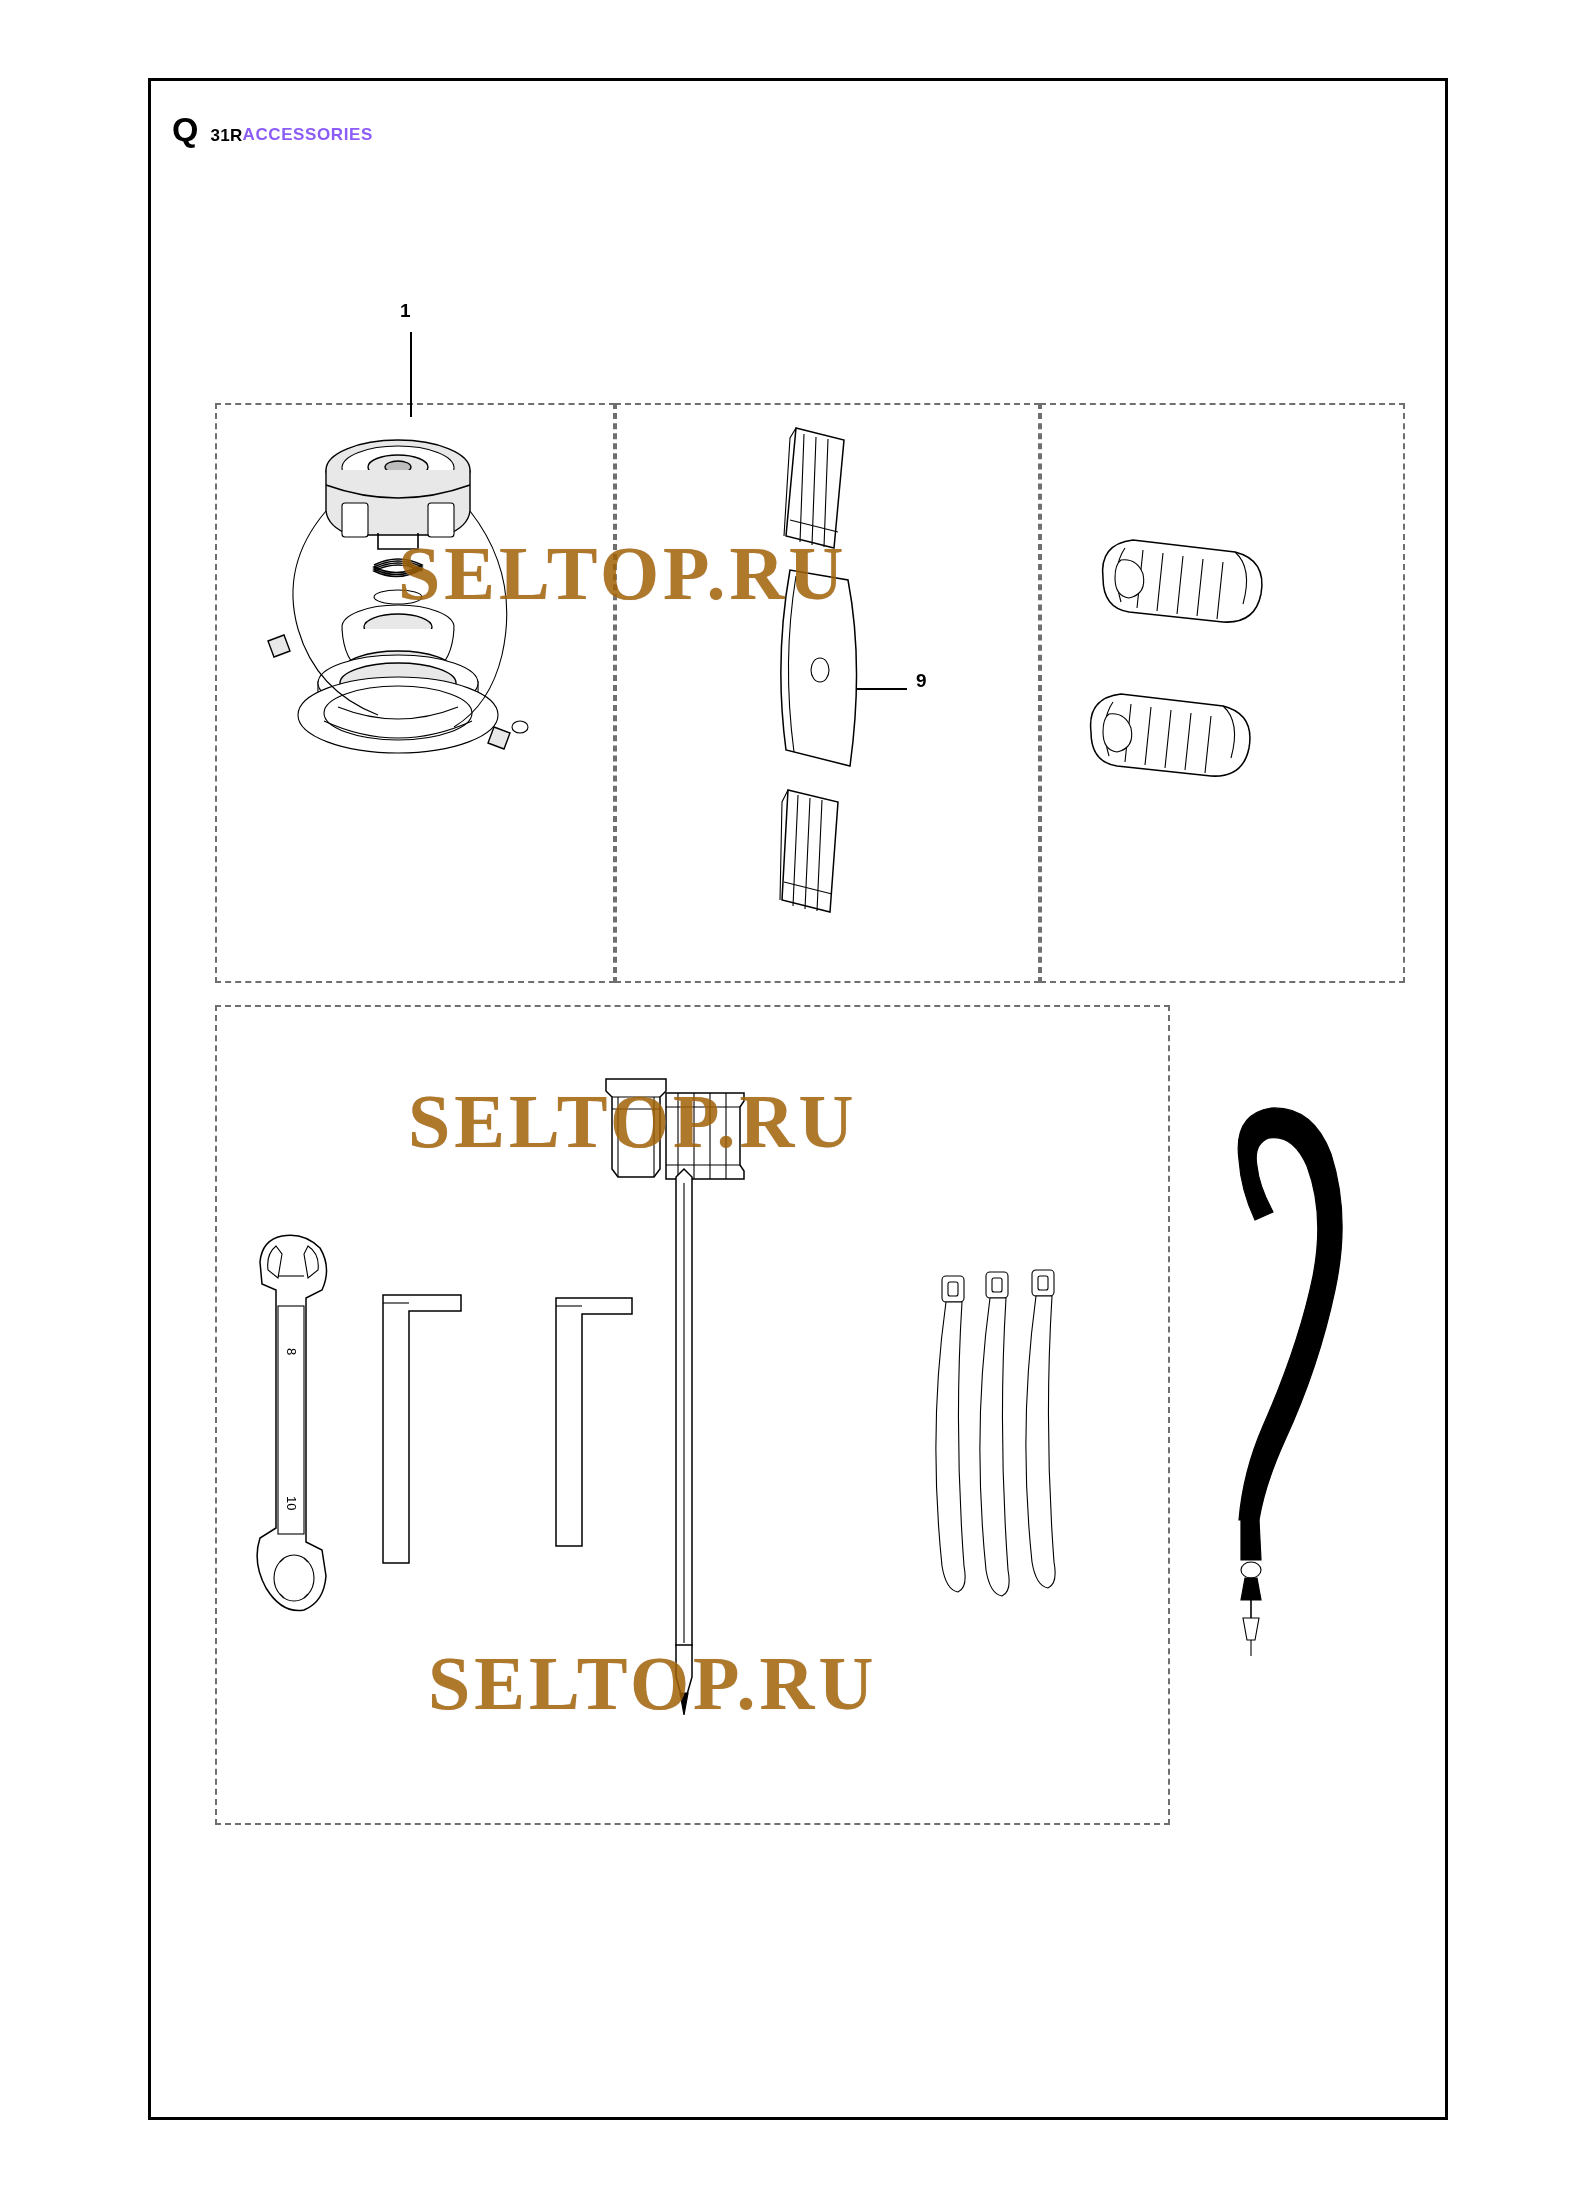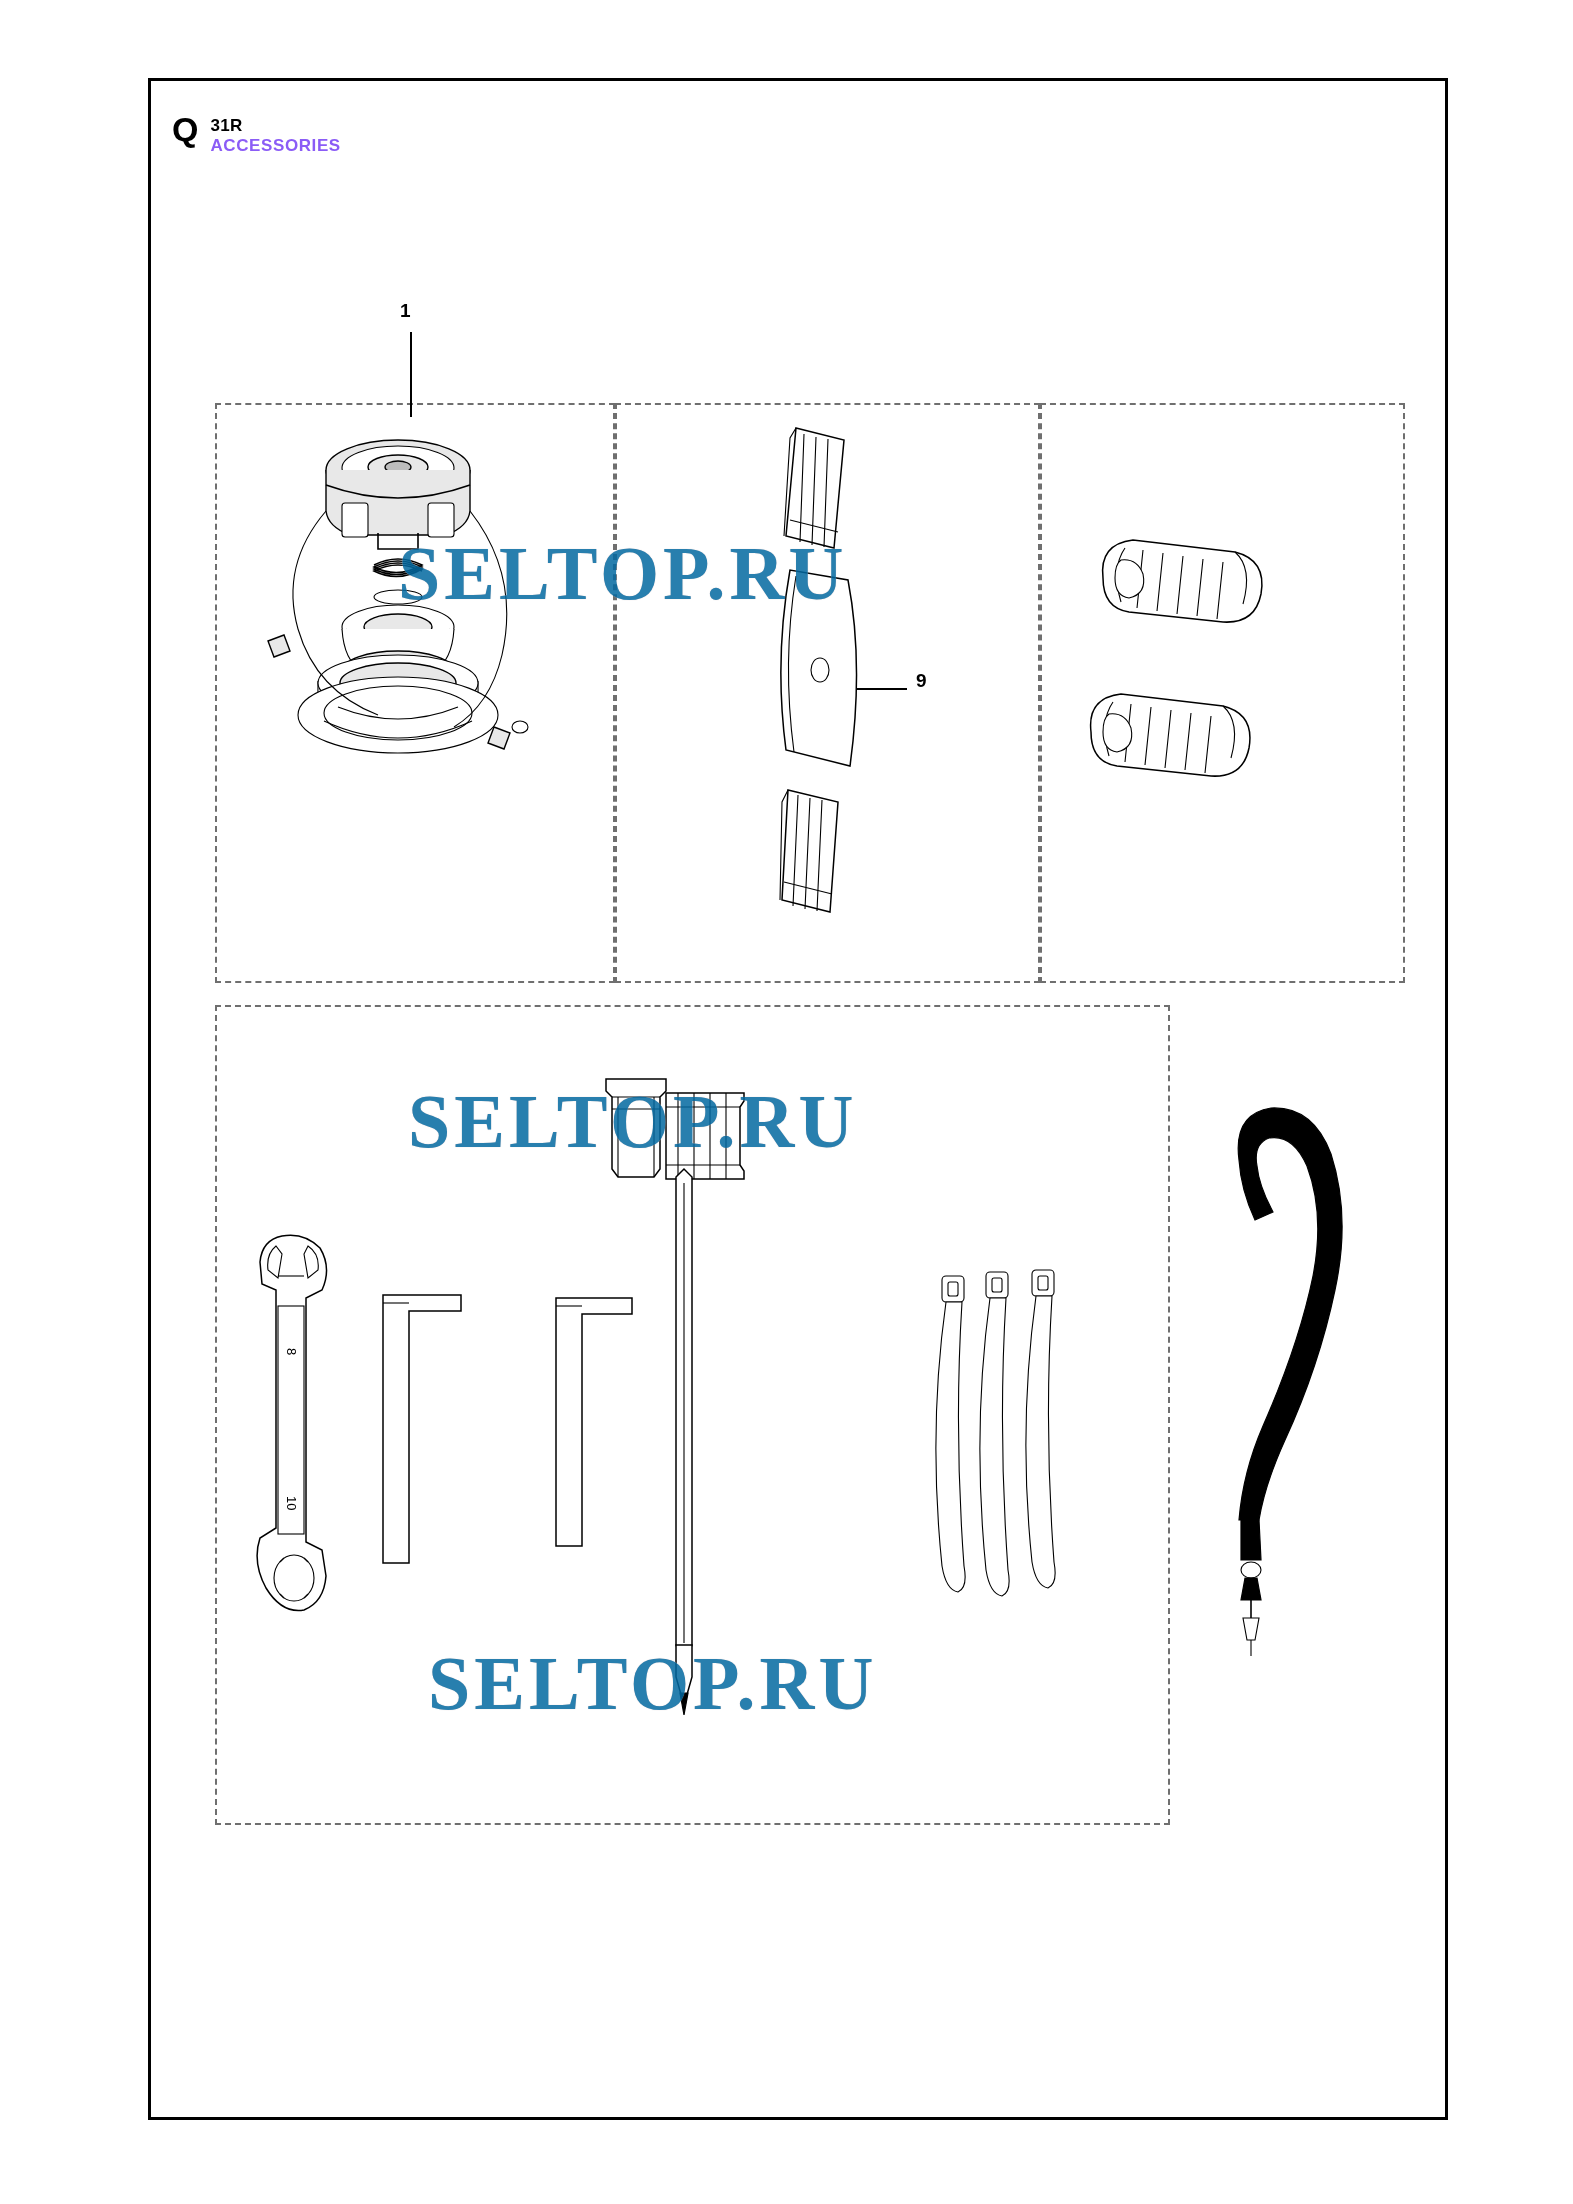--- a/index.html
+++ b/index.html
@@ -46,22 +46,23 @@
   }
   #section-letter {
     font-size: 34px;
     font-weight: bold;
     line-height: 34px;
     font-family: "Liberation Sans", sans-serif;
     color: #000;
   }
   #header-titles {
     display: flex;
-    flex-direction: column;
-    margin-top: 4px;
+    flex-direction: row;
+    margin-top: 12px;
+    align-items: flex-end;
   }
   #model-name {
     font-size: 17px;
     font-weight: bold;
     letter-spacing: 0.3px;
     line-height: 19px;
     color: #000;
   }
   #section-name {
     font-size: 17px;
@@ -103,21 +104,21 @@
   }
   #callout-9-line {
     left: 835px; top: 688px; width: 72px; height: 2px;
   }
 
   
   .watermark {
     position: absolute;
     font-family: "Liberation Serif", serif;
     font-weight: bold;
-    color: #0369a1;
+    color: #a16207;
     opacity: 0.85;
     letter-spacing: 4px;
     white-space: nowrap;
     user-select: none;
     pointer-events: none;
     text-shadow: 0 0 1px #cdb9b9;
   }
   #watermark-1 { left: 398px; top: 530px; font-size: 76px; }
   #watermark-2 { left: 408px; top: 1078px; font-size: 76px; }
   #watermark-3 { left: 428px; top: 1640px; font-size: 76px; }

